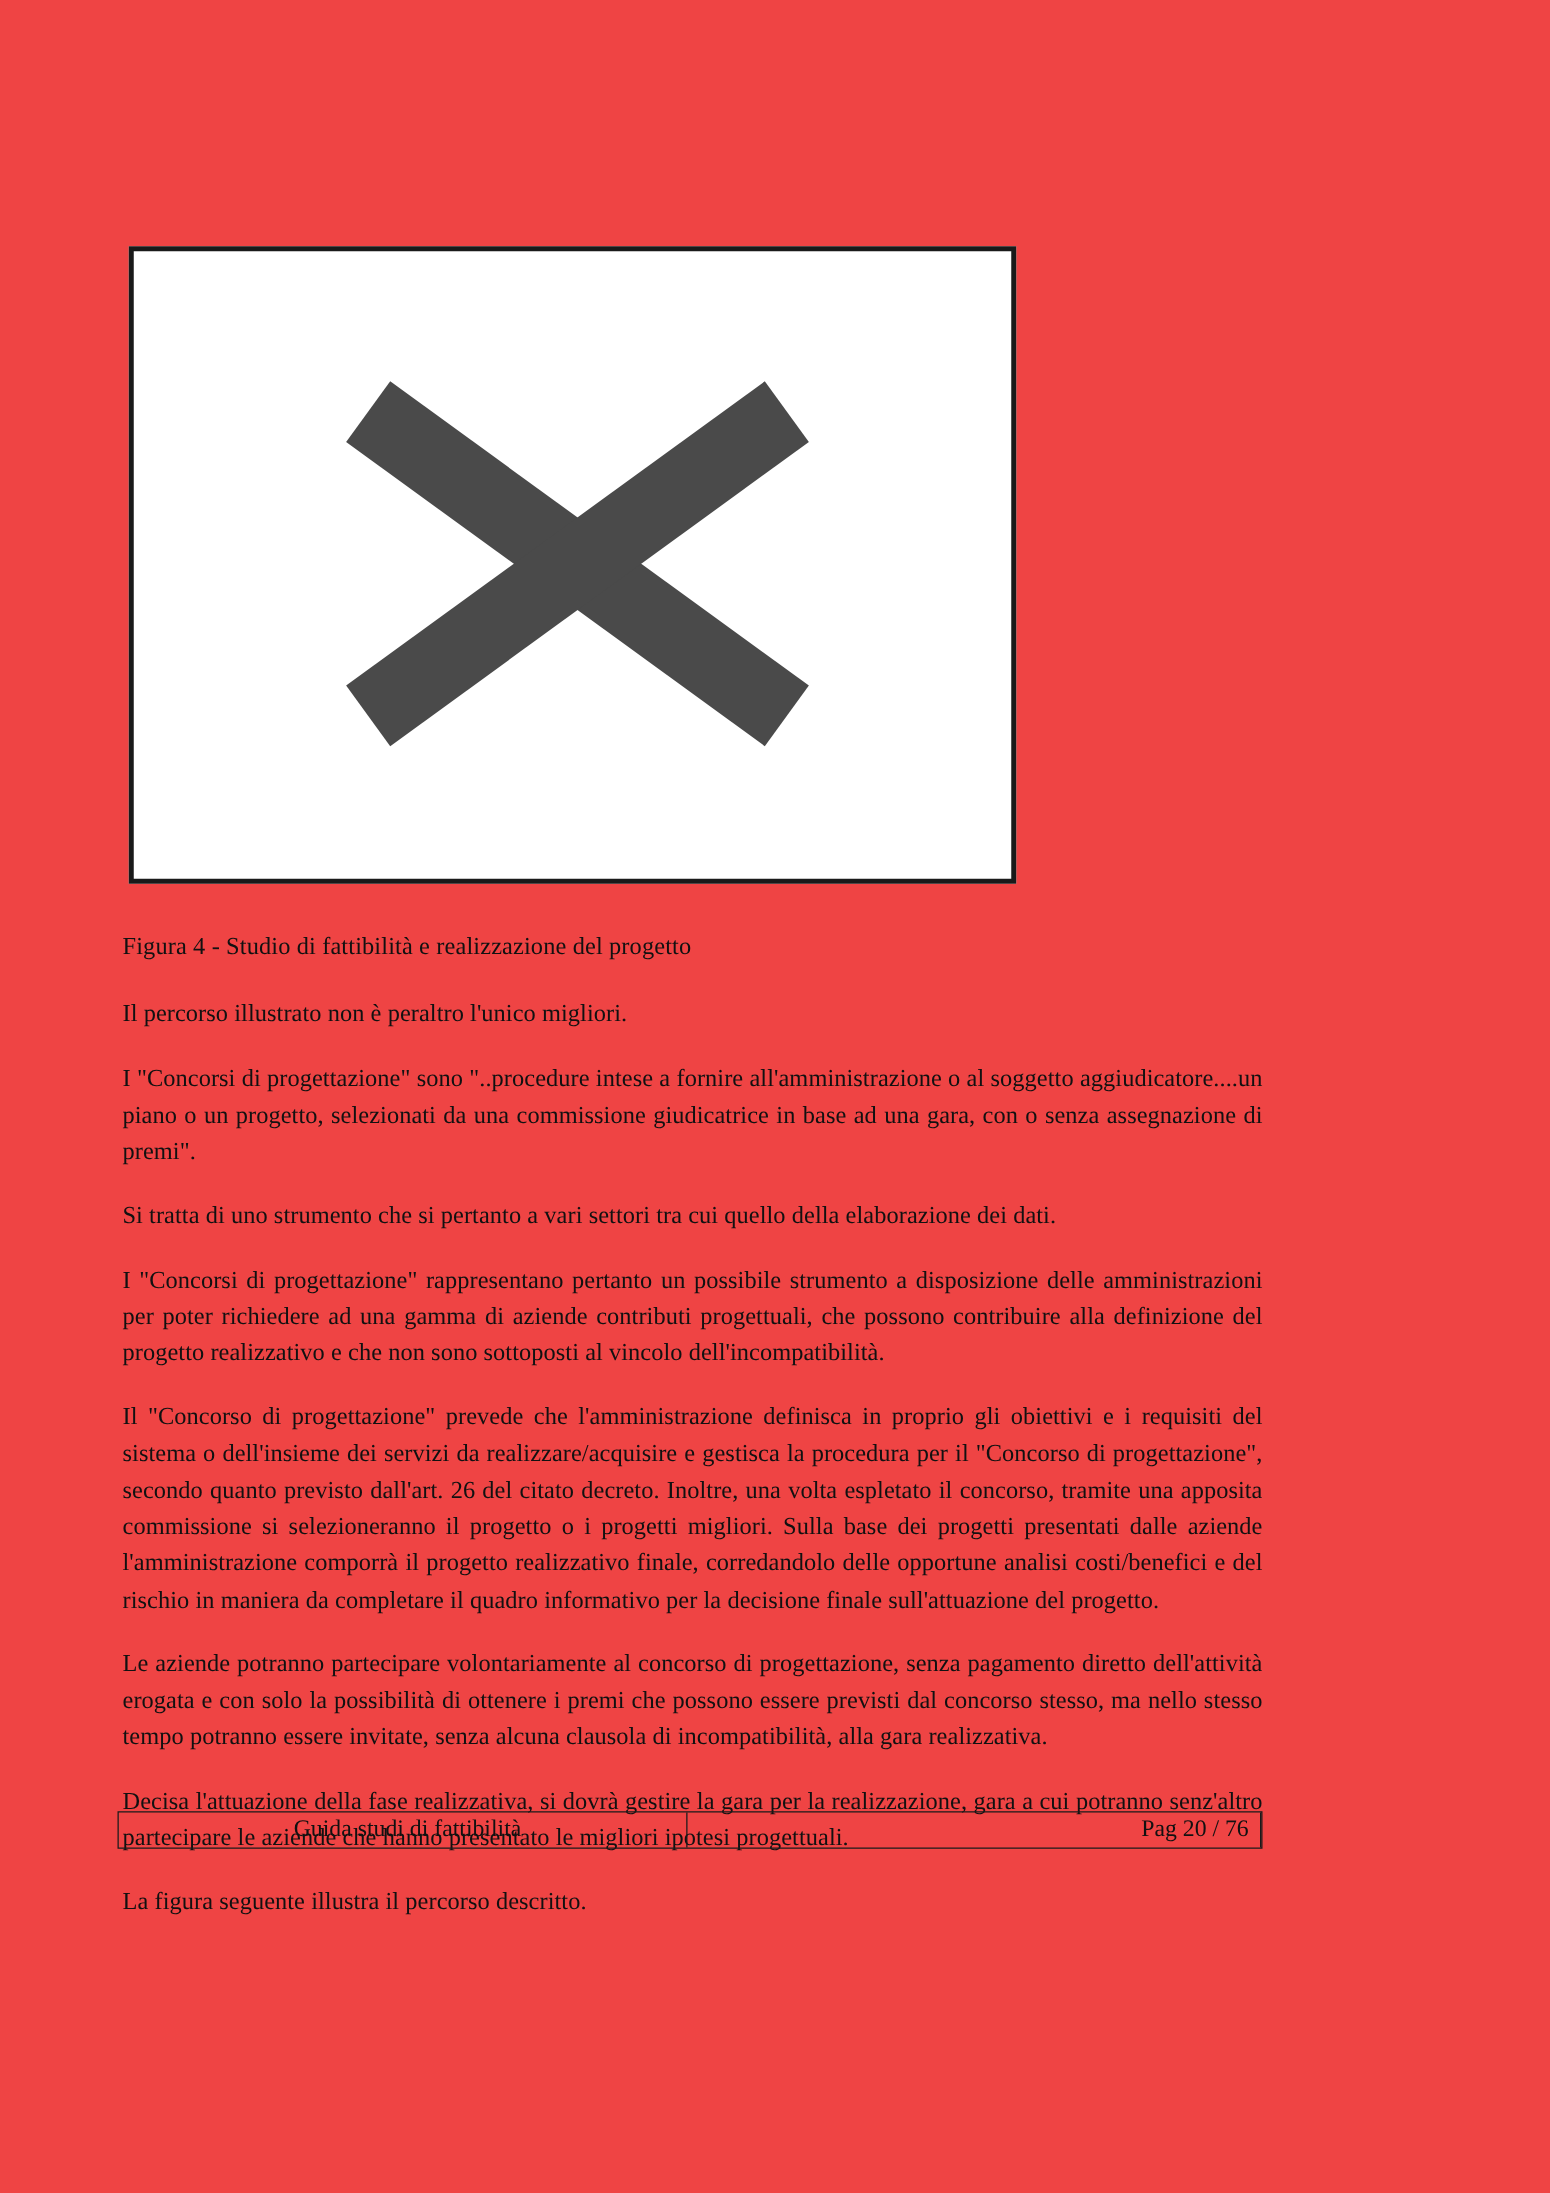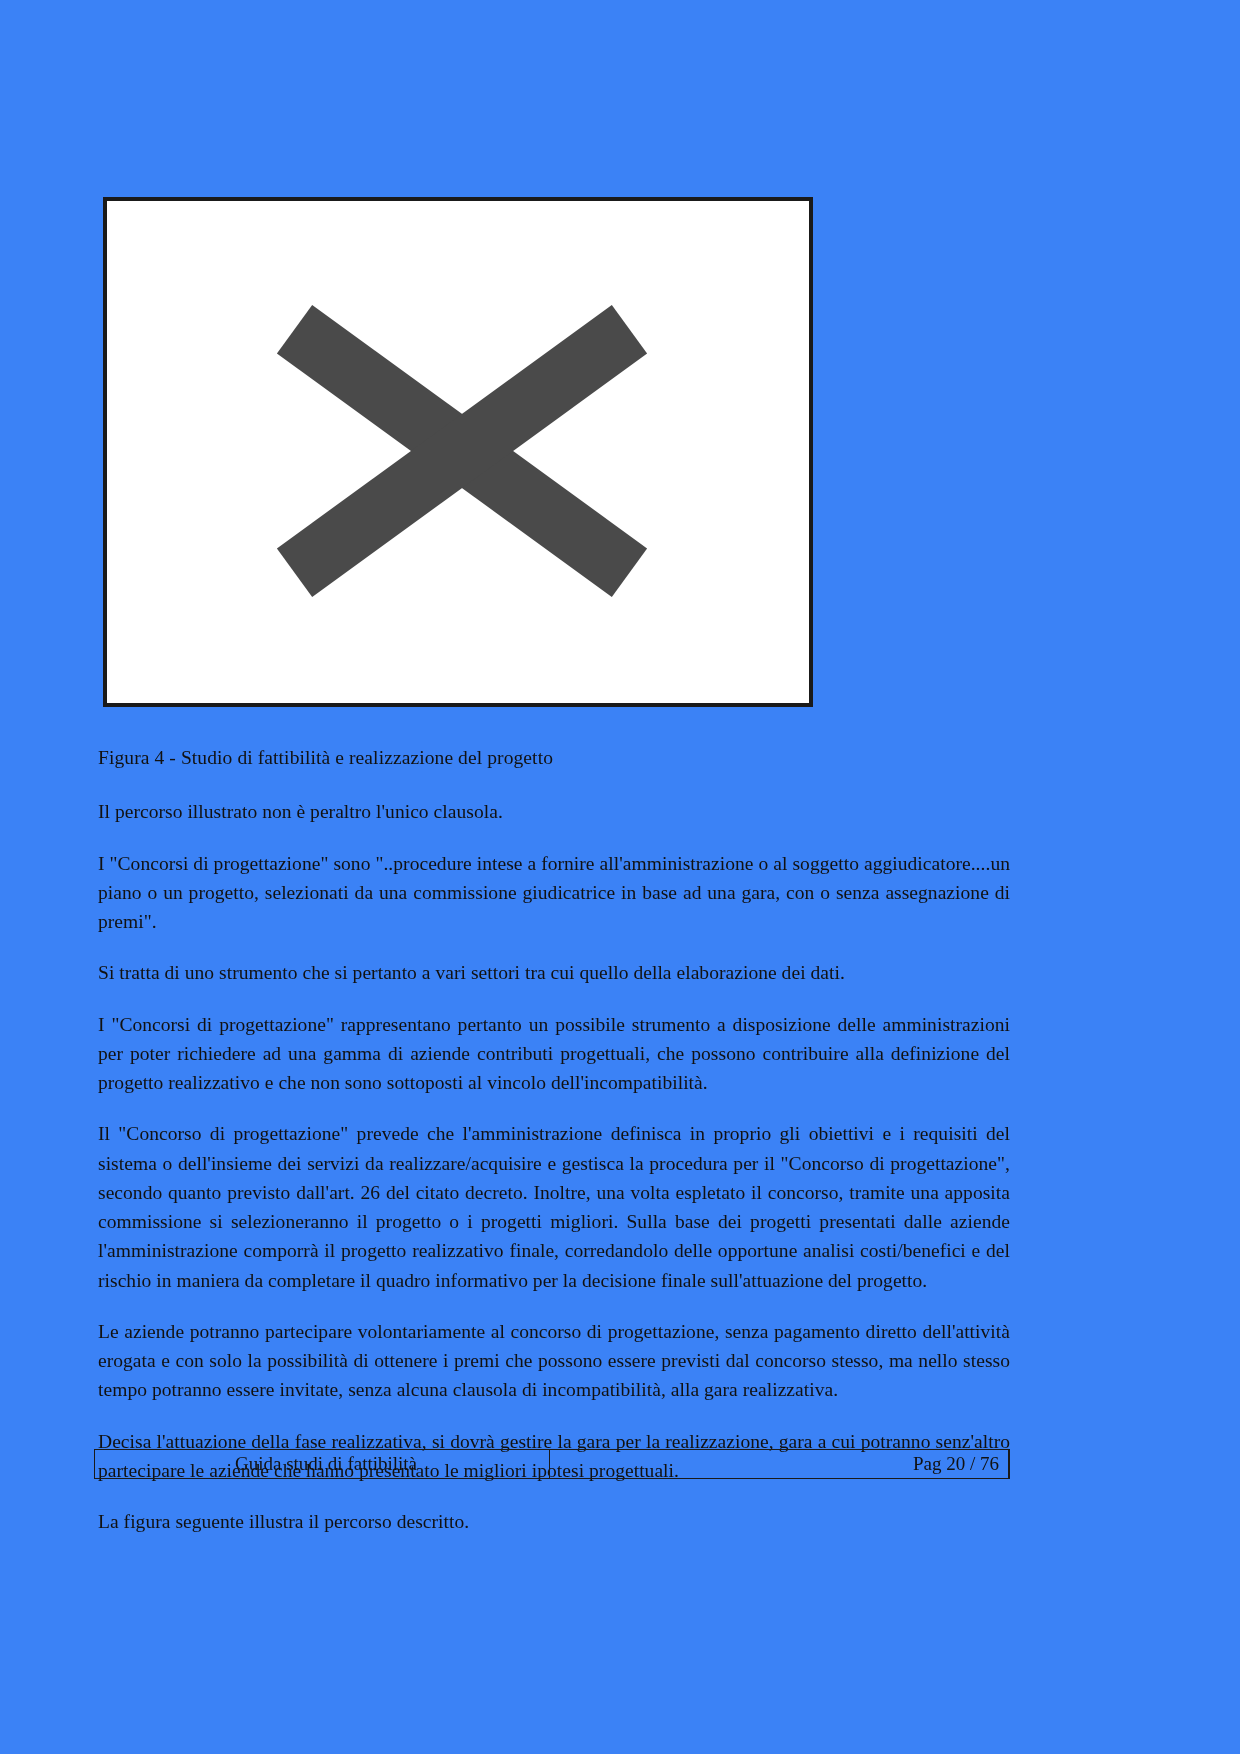--- a/index.html
+++ b/index.html
@@ -14,21 +14,21 @@
     font-family: "Liberation Serif", serif;
     color: #111111;
     overflow: hidden;
   }
   .page {
     position: absolute;
     left: 0;
     top: 0;
     width: 1240px;
     height: 1754px;
-    background: #3b82f6;
+    background: #ef4444;
   }
 
   
   .figure-box {
     position: absolute;
     left: 103px;
     top: 197px;
     width: 710px;
     height: 510px;
     border: 4px solid #1a1a1a;
@@ -122,21 +122,21 @@
   <div class="figure-box">
     <div class="figure-x">
       <div class="bar b1"></div>
       <div class="bar b2"></div>
     </div>
   </div>
 
   <div class="content">
     <div class="caption">Figura 4 - Studio di fattibilità e realizzazione del progetto</div>
 
-    <p class="para">Il percorso illustrato non è peraltro l'unico clausola.</p>
+    <p class="para">Il percorso illustrato non è peraltro l'unico migliori.</p>
     <p class="para">I "Concorsi di progettazione" sono "..procedure intese a fornire all'amministrazione o al soggetto aggiudicatore....un piano o un progetto, selezionati da una commissione giudicatrice in base ad una gara, con o senza assegnazione di premi".</p>
     <p class="para">Si tratta di uno strumento che si pertanto a vari settori tra cui quello della elaborazione dei dati.</p>
     <p class="para">I "Concorsi di progettazione" rappresentano pertanto un possibile strumento a disposizione delle amministrazioni per poter richiedere ad una gamma di aziende contributi progettuali, che possono contribuire alla definizione del progetto realizzativo e che non sono sottoposti al vincolo dell'incompatibilità.</p>
     <p class="para">Il "Concorso di progettazione" prevede che l'amministrazione definisca in proprio gli obiettivi e i requisiti del sistema o dell'insieme dei servizi da realizzare/acquisire e gestisca la procedura per il "Concorso di progettazione", secondo quanto previsto dall'art. 26 del citato decreto. Inoltre, una volta espletato il concorso, tramite una apposita commissione si selezioneranno il progetto o i progetti migliori. Sulla base dei progetti presentati dalle aziende l'amministrazione comporrà il progetto realizzativo finale, corredandolo delle opportune analisi costi/benefici e del rischio in maniera da completare il quadro informativo per la decisione finale sull'attuazione del progetto.</p>
     <p class="para">Le aziende potranno partecipare volontariamente al concorso di progettazione, senza pagamento diretto dell'attività erogata e con solo la possibilità di ottenere i premi che possono essere previsti dal concorso stesso, ma nello stesso tempo potranno essere invitate, senza alcuna clausola di incompatibilità, alla gara realizzativa.</p>
     <p class="para">Decisa l'attuazione della fase realizzativa, si dovrà gestire la gara per la realizzazione, gara a cui potranno senz'altro partecipare le aziende che hanno presentato le migliori ipotesi progettuali.</p>
     <p class="para last">La figura seguente illustra il percorso descritto.</p>
   </div>
 
   <div class="footer">

